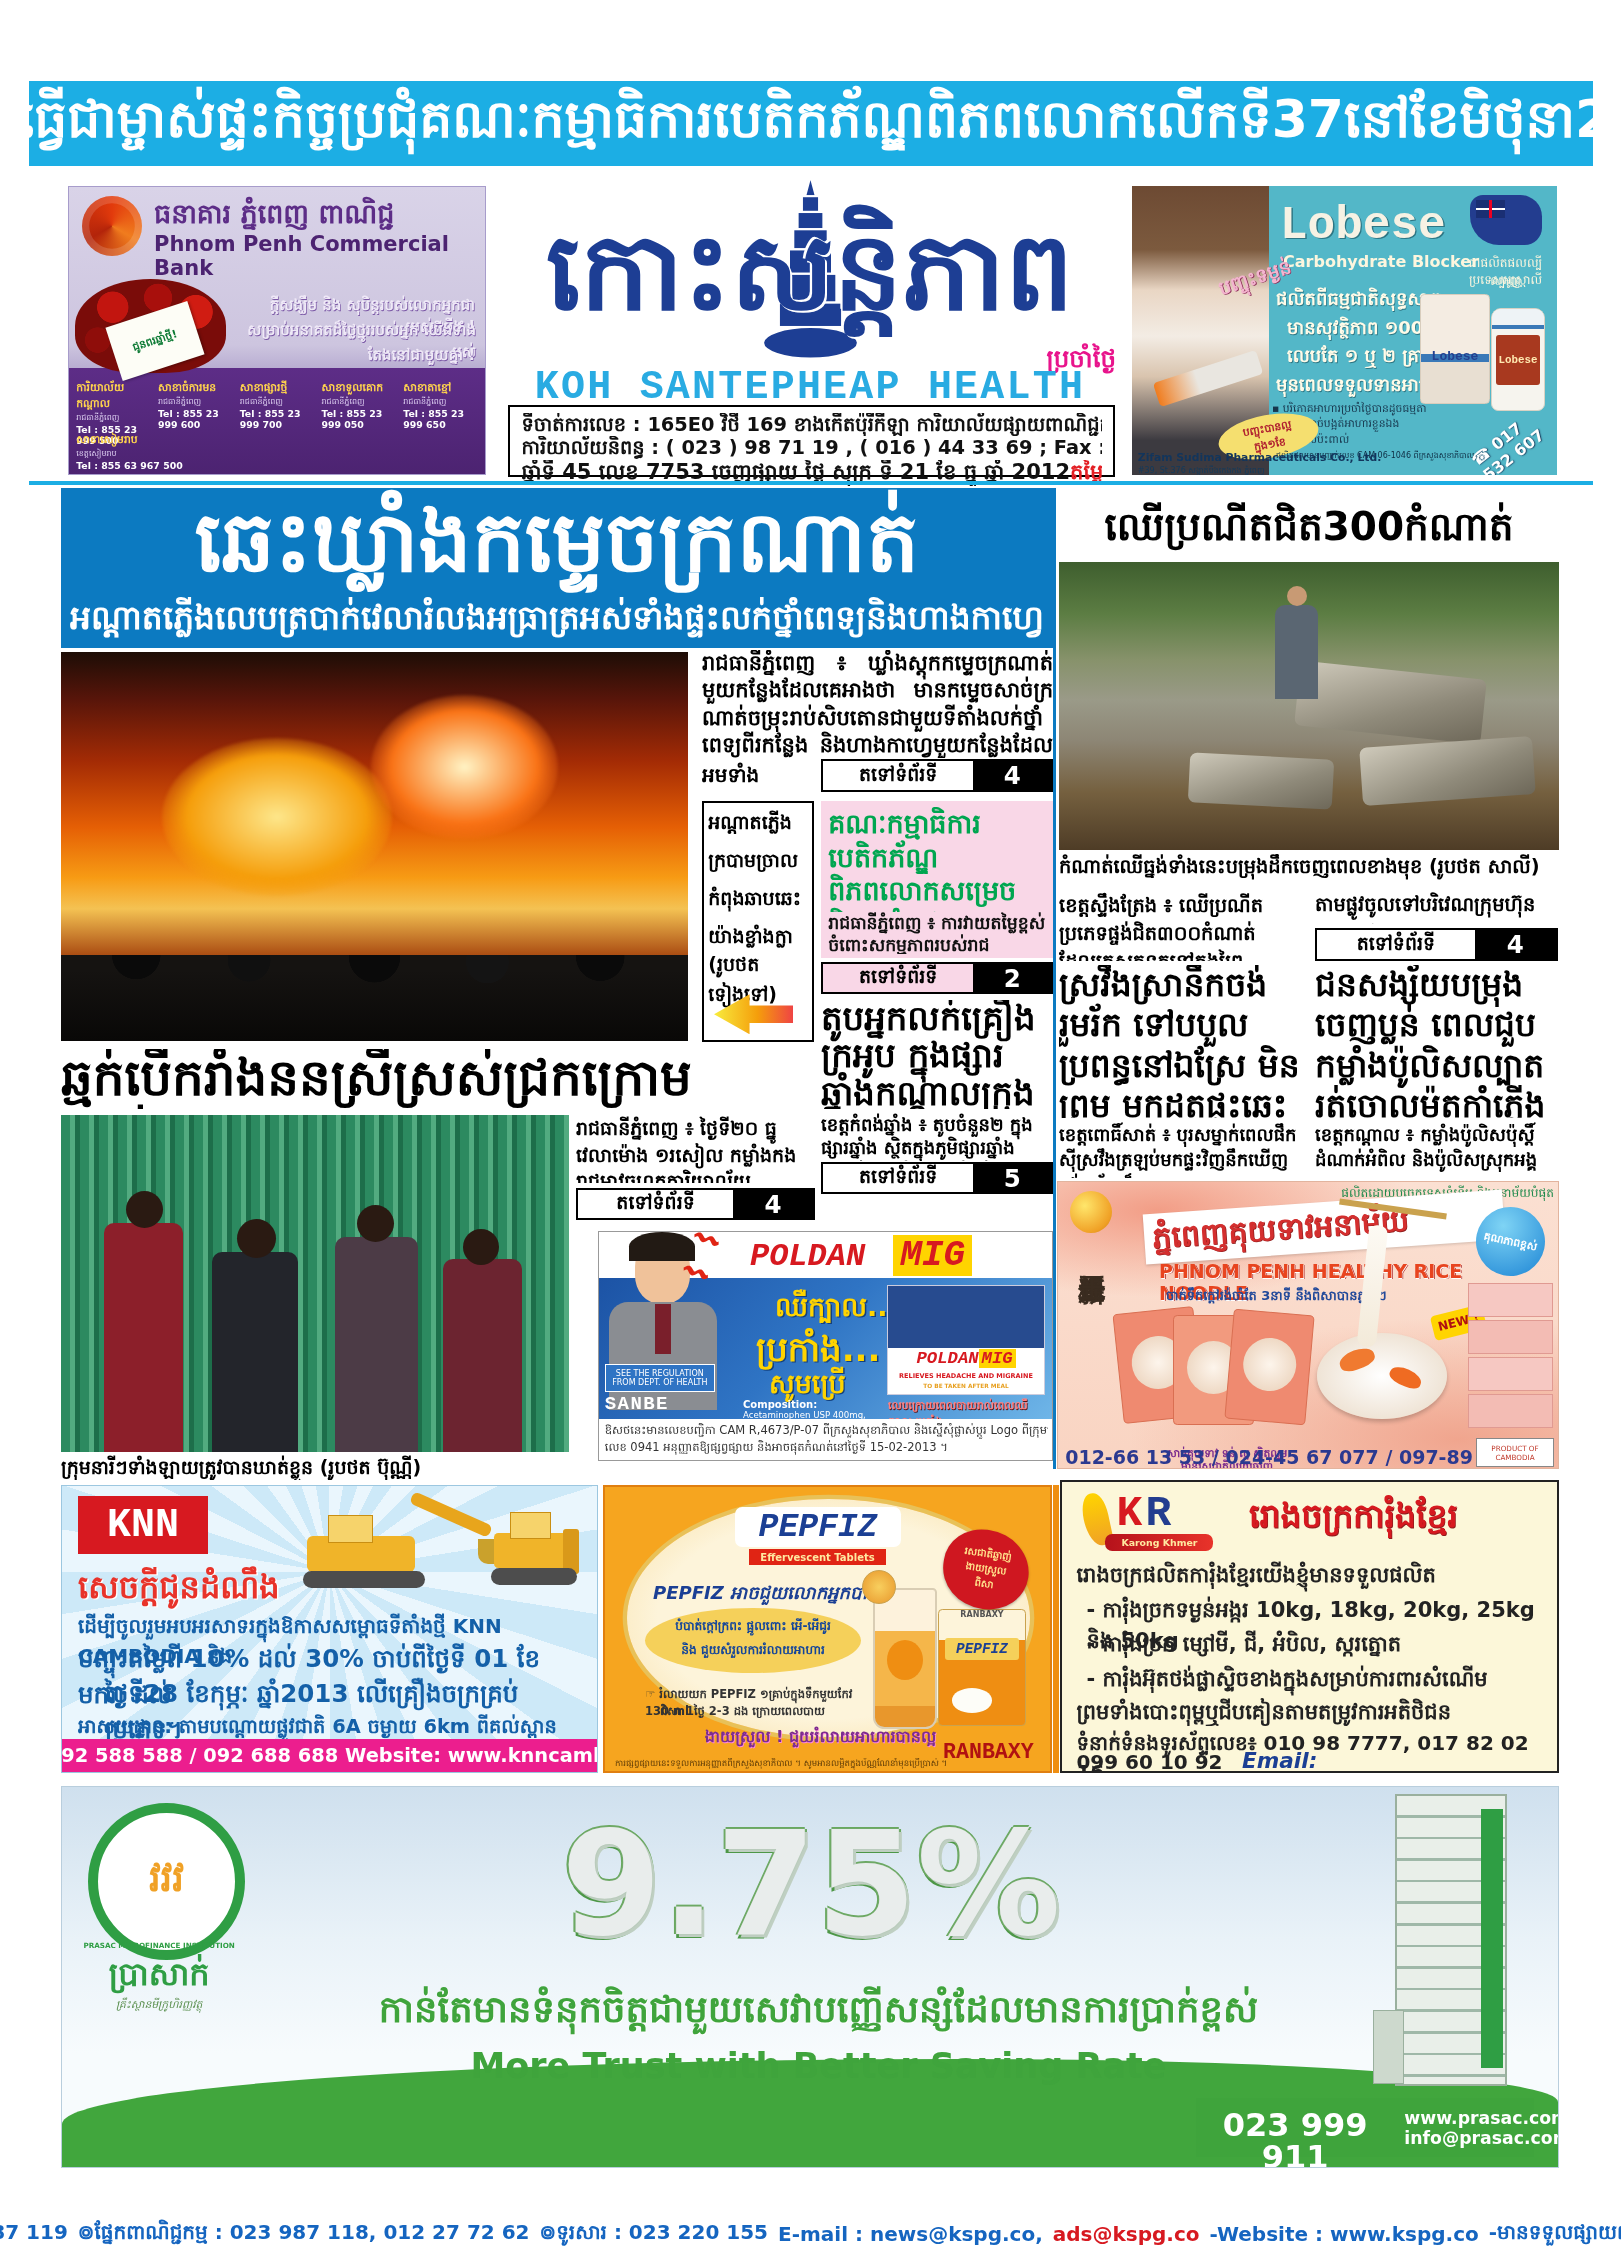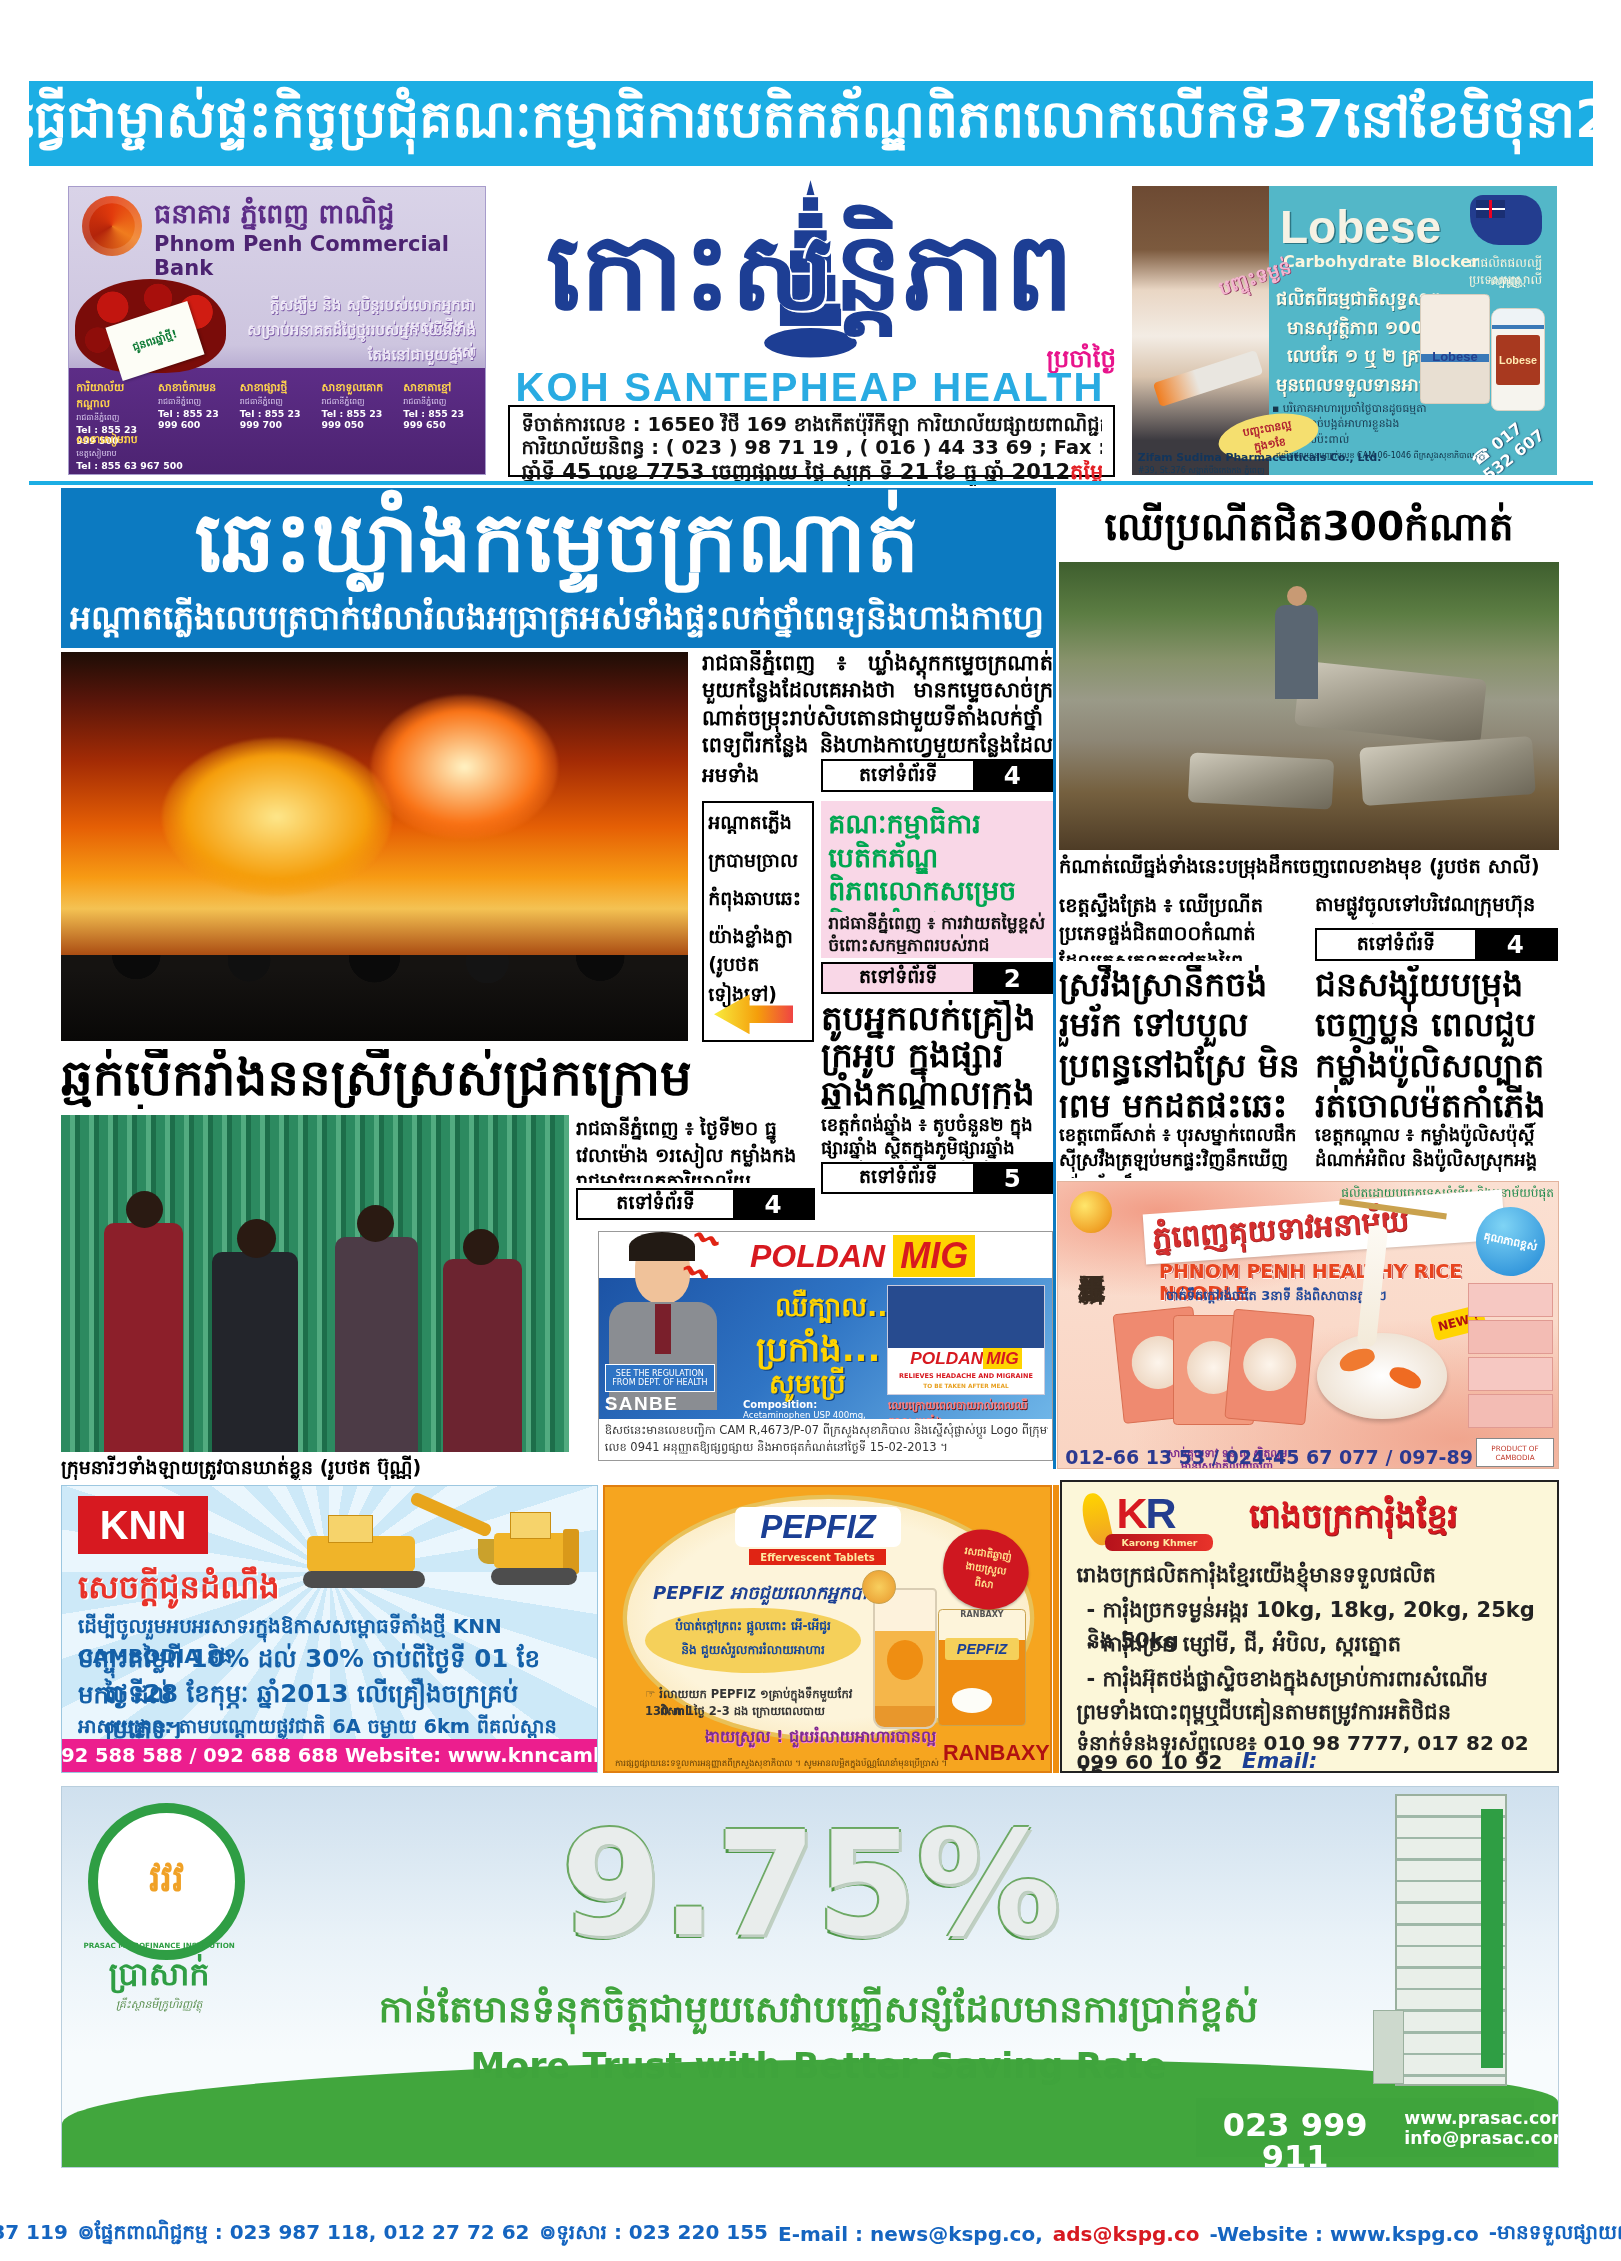--- a/index.html
+++ b/index.html
@@ -1,20 +1,20 @@
 <!DOCTYPE html>
 <html style="font-size:11.5px"><head>
 <meta charset="utf-8">
 <style>
   html,body{margin:0;padding:0;background:#888;}
   .page{position:relative;width:1622px;height:2261px;background:#ffffff;overflow:hidden;
         font-family:"DejaVu Sans",sans-serif;}
   .abs{position:absolute;}
   .kh{font-family:"DejaVu Sans",sans-serif;}
-  .serif{font-family:Liberation Sans, sans-serif;}
+  .serif{font-family:Liberation Mono, monospace;}
   .b{font-weight:bold;}
   .ctr{display:flex;align-items:center;justify-content:center;text-align:center;}
   .clip{overflow:hidden;}
 
   
   .top-banner{background:#1caee4;color:#ffffff;font-size:52px;font-weight:bold;
               display:flex;align-items:center;justify-content:center;white-space:nowrap;overflow:hidden;}
 
   
   .infobox{border:2.2px solid #000;background:#fff;padding:5.8px 11.5px;box-sizing:border-box;}

